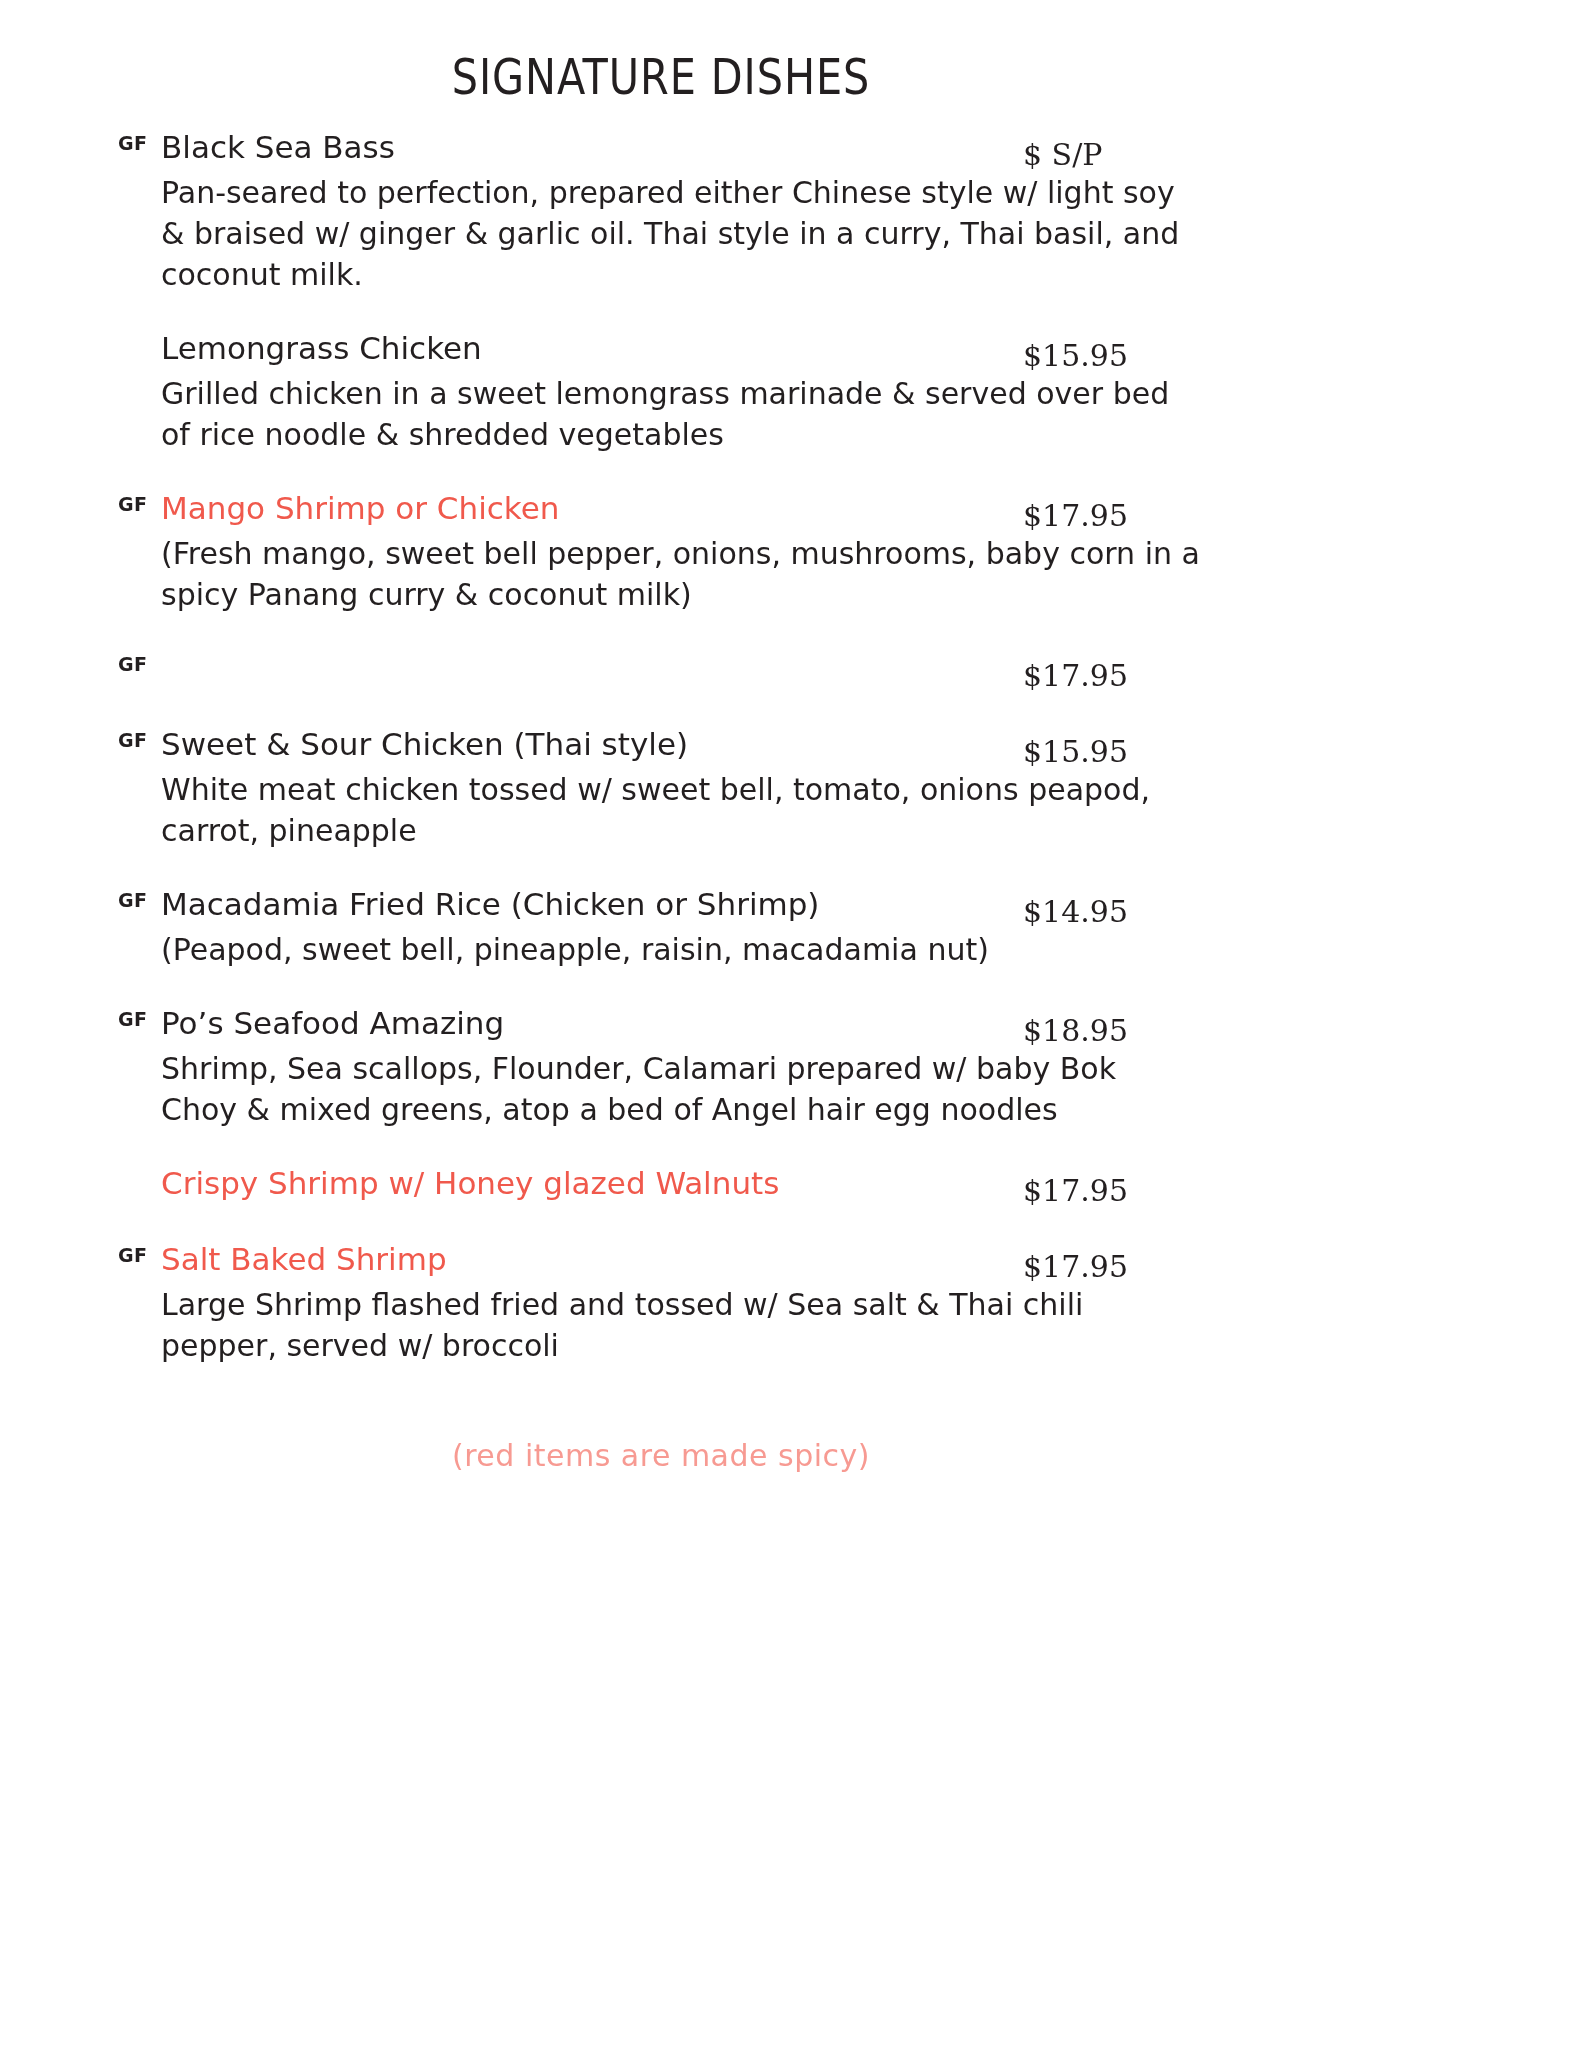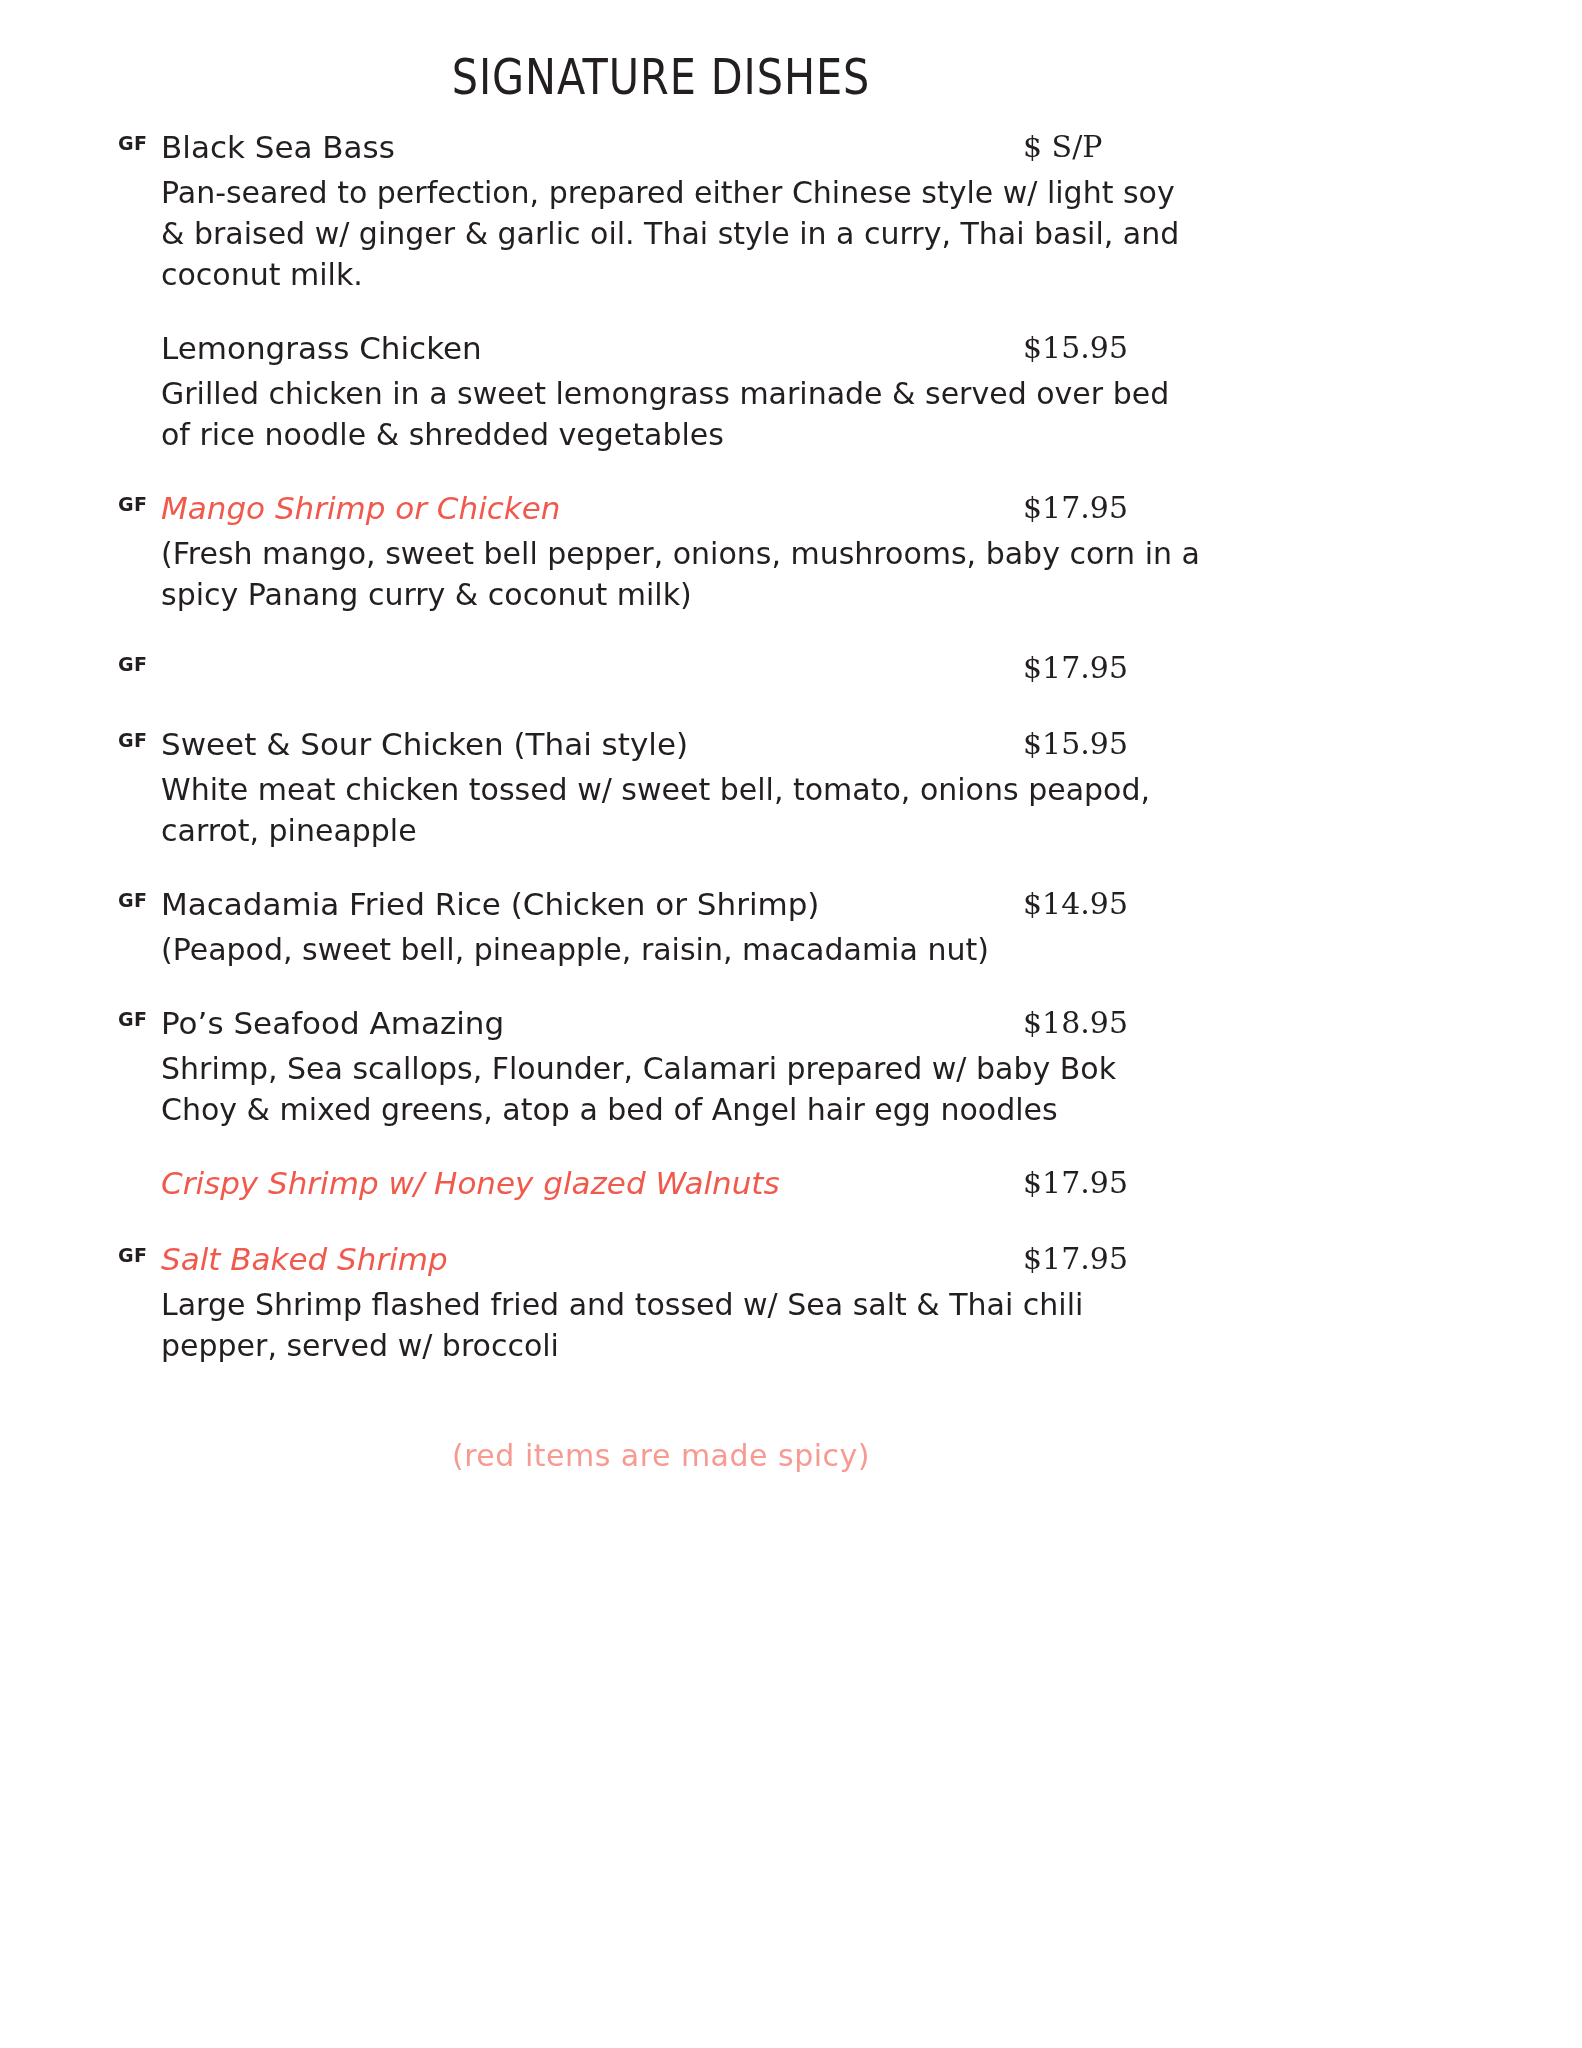--- a/index.html
+++ b/index.html
@@ -58,25 +58,25 @@
     font-weight: 700;
     color: #231f20;
   }
   .name {
     display: inline-block;
     font-size: 31px;
     line-height: 38px;
     color: #231f20;
     vertical-align: top;
   }
-  .name.spicy { color: #f0594c; font-style: italic; }
+  .name.spicy { color: #f0594c; }
   .price {
     position: absolute;
     left: 862px;
-    top: 0;
+    top: 8px;
     font-size: 30px;
     line-height: 38px;
     font-family: "DejaVu Serif", serif;
     color: #231f20;
     white-space: nowrap;
   }
   .desc {
     font-size: 30px;
     line-height: 41px;
     color: #231f20;

